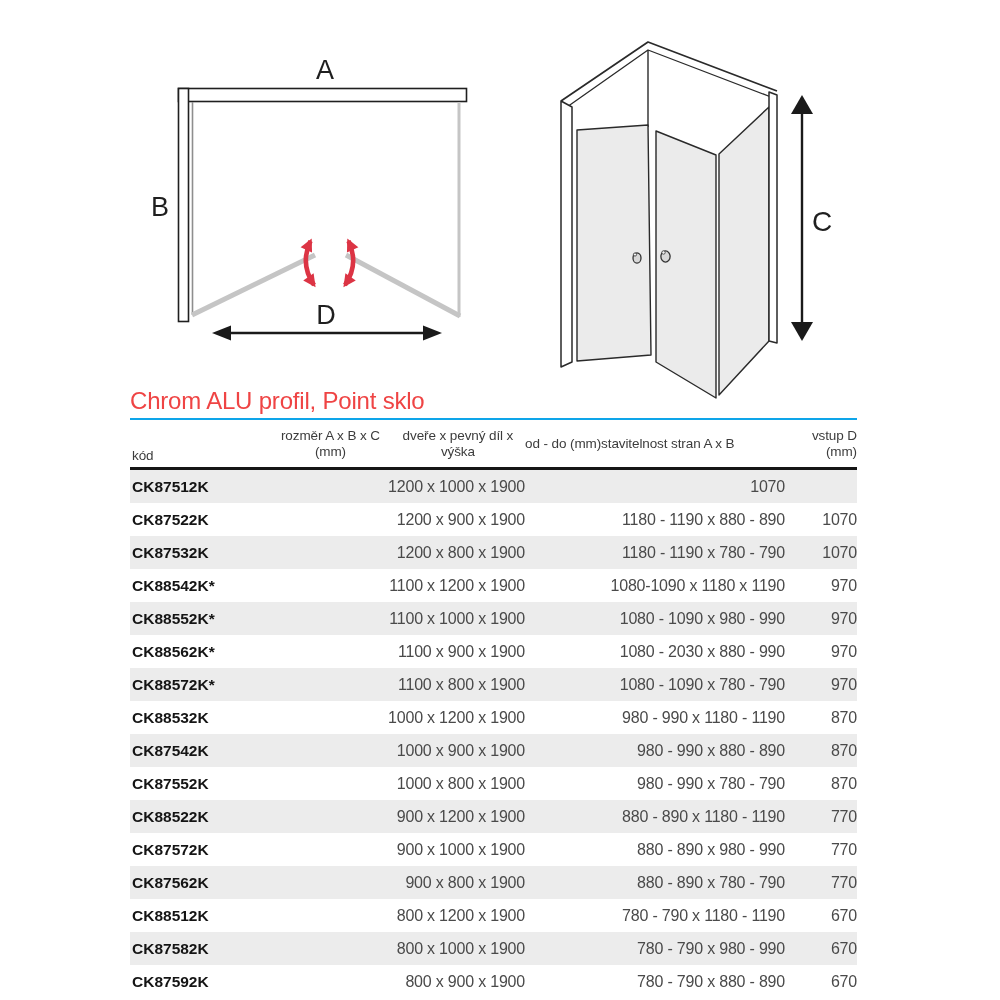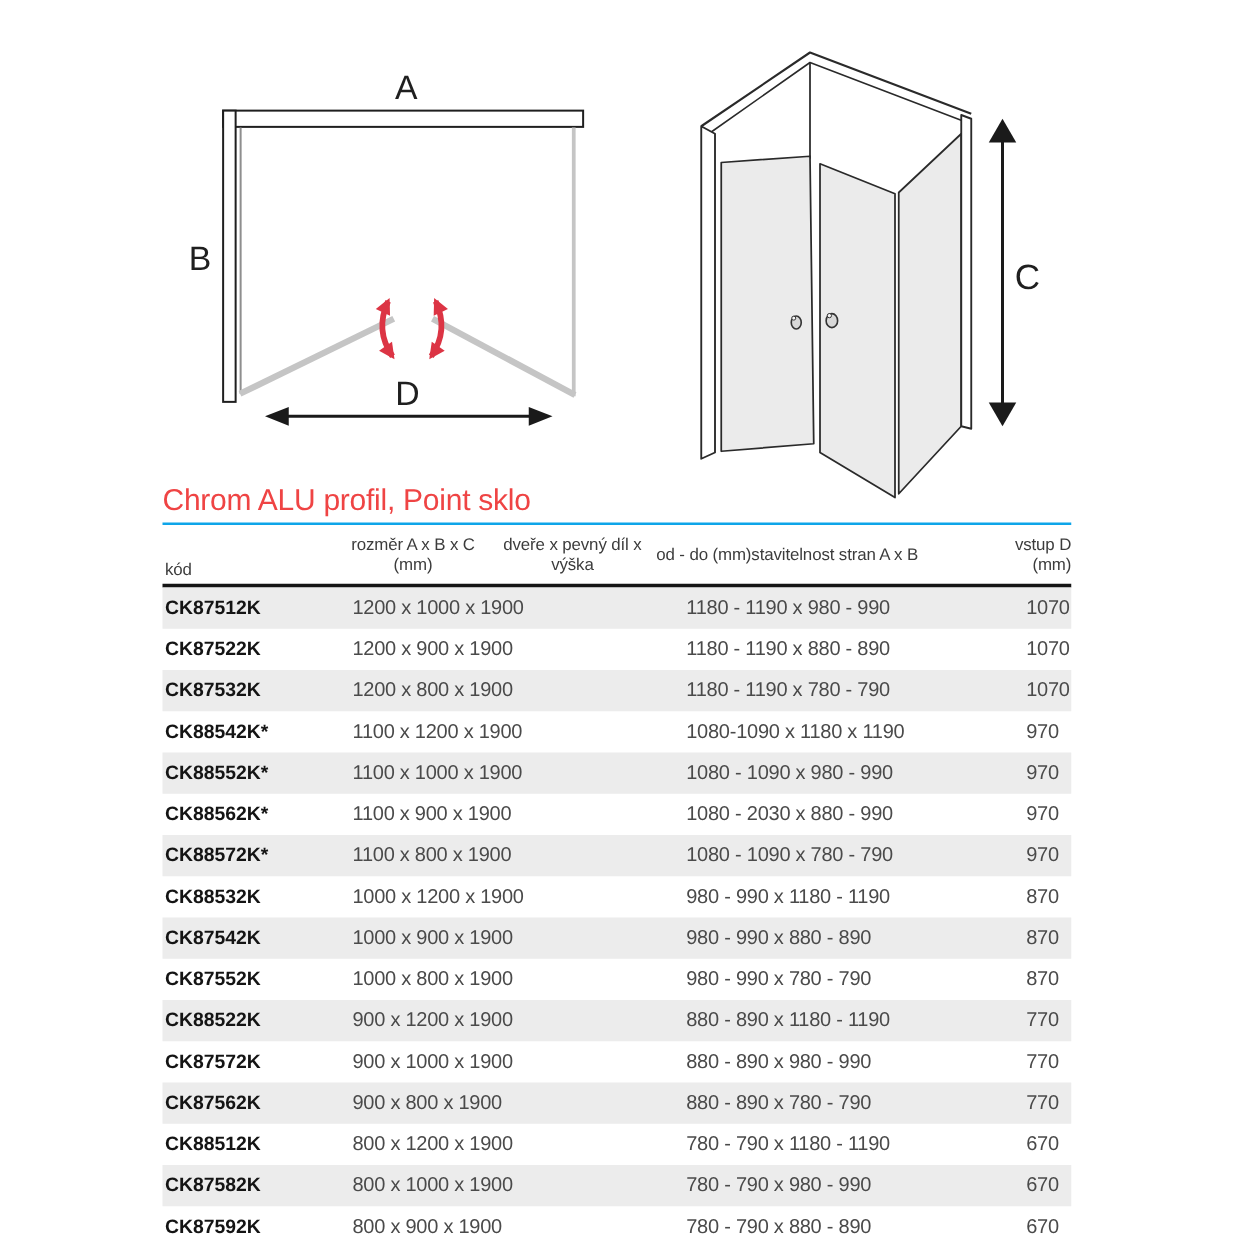--- a/index.html
+++ b/index.html
@@ -17,25 +17,25 @@
   .thead { display:grid; grid-template-columns:140px 255px 260px 72px;
            align-items:center; height:52px;
            border-top:2px solid #0ea5e9; border-bottom:3px solid #151515;
            font-size:13.5px; color:#3c3c3c; line-height:1.18; letter-spacing:-0.1px; }
   .th-code { text-align:left; padding-left:2px; align-self:end; padding-bottom:3px; }
   .th-center { text-align:center; display:flex; flex-direction:row; }
   .th-right { text-align:right; }
 
   .tr { display:grid; grid-template-columns:140px 255px 260px 72px;
         align-items:center; height:33px; font-size:16px; color:#4a4a4a;
-        letter-spacing:-0.2px;gap:12px; }
+        letter-spacing:-0.2px; }
   .tr:nth-child(odd) { background:#ececec; }
   .td-code { font-weight:bold; color:#141414; text-align:left; padding-left:2px;
              font-size:15.5px; letter-spacing:0; }
-  .td-c { text-align:left; }
+  .td-c { text-align:right; }
 
   svg text { font-family:"Liberation Sans", sans-serif; fill:#1f1f1f; }
 </style>
 </head>
 <body>
 
 <div class="page">
 
   <svg class="diagrams" viewBox="0 0 1000 410">
     <defs>
@@ -106,21 +106,20 @@
       <div class="th-center">
         <span>od - do (mm)</span>
         <span>stavitelnost stran A x B</span>
       </div>
       <div class="th-right">vstup D (mm)</div>
     </div>
     <div class="tbody">
   <div class="tr">
     <div class="td-code">CK87512K</div>
     <div class="td-c">1200 x 1000 x 1900</div>
-    <div class="td-c">1180 - 1190 x 980 - 990</div>
     <div class="td-c">1070</div>
   </div>
 
   <div class="tr">
     <div class="td-code">CK87522K</div>
     <div class="td-c">1200 x 900 x 1900</div>
     <div class="td-c">1180 - 1190 x 880 - 890</div>
     <div class="td-c">1070</div>
   </div>
 

